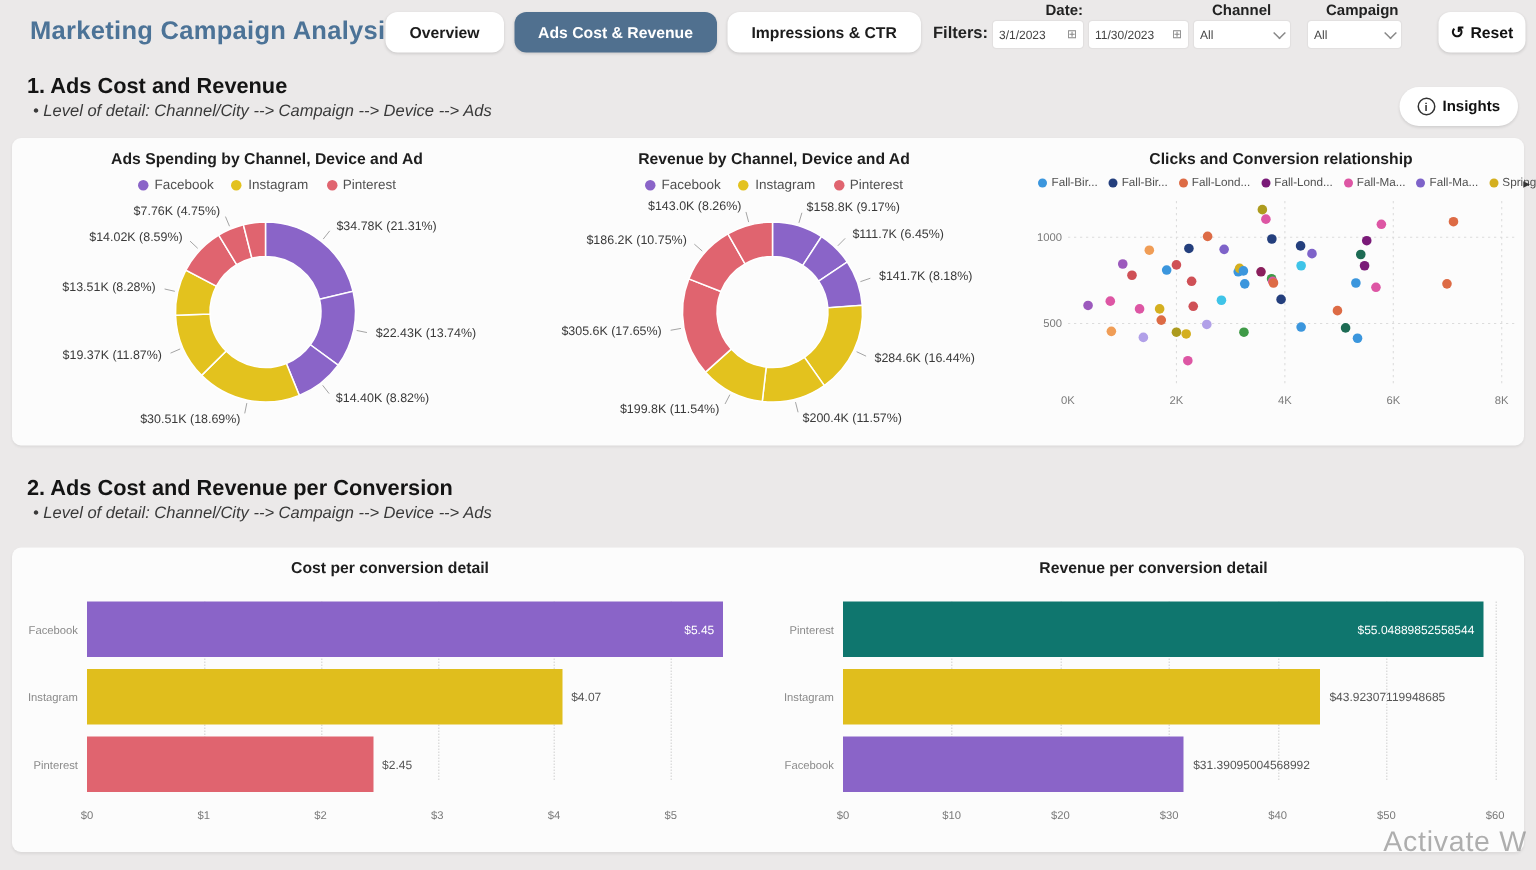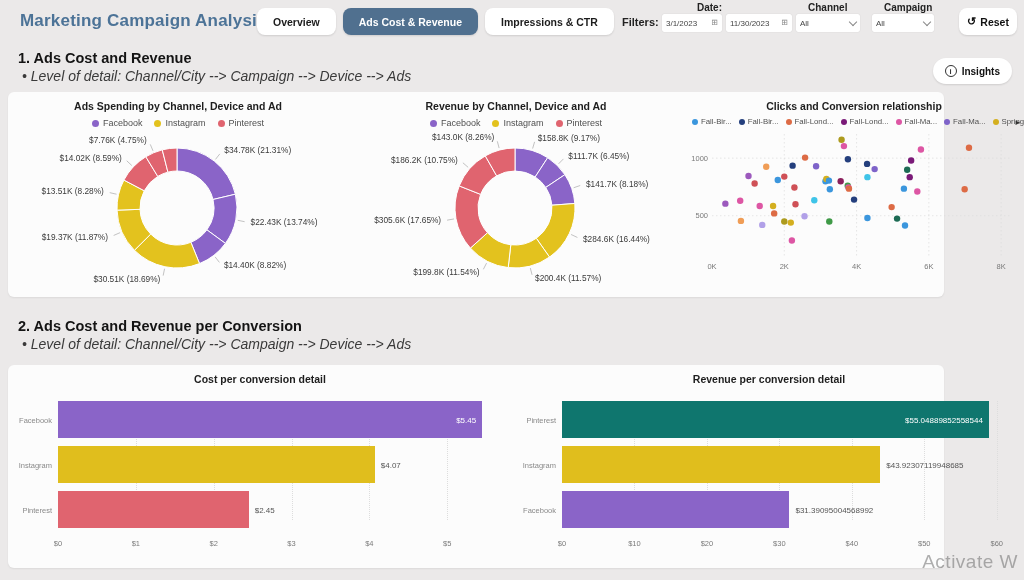--- a/index.html
+++ b/index.html
@@ -13,25 +13,25 @@
   .filters-label{position:absolute;left:0;top:16px;font-size:11px;font-weight:bold;color:#222;}
   .flt-label{position:absolute;top:2px;font-size:10px;font-weight:bold;color:#222;}
   .box{position:absolute;top:14px;height:18px;background:#fff;border-radius:2px;display:flex;align-items:center;justify-content:space-between;padding:0 4px;box-sizing:border-box;font-size:8px;color:#444;box-shadow:0 0 1px rgba(0,0,0,.2);}
   .cal-icon{font-size:8px;color:#888;line-height:1;}
   .chev{width:5px;height:5px;border-right:1px solid #888;border-bottom:1px solid #888;transform:rotate(45deg);margin-top:-3px;}
   .reset-btn{position:absolute;left:337px;top:8px;height:27px;width:58px;border:none;border-radius:8px;background:#fff;font-family:inherit;font-size:10.5px;font-weight:bold;color:#111;box-shadow:0 1px 2px rgba(0,0,0,.12);display:flex;align-items:center;justify-content:center;gap:4px;cursor:pointer;}
   .reset-icon{font-size:11px;font-weight:bold;}
   
   .sec-head{position:absolute;left:18px;}
   .sec-head h2{margin:0;font-size:14.5px;font-weight:bold;color:#141414;}
-  .sec-sub{margin:2px 0 0 4px;font-size:14px;font-style:italic;color:#3a3a3a;}
+  .sec-sub{margin:2px 0 0 4px;font-size:11px;font-style:italic;color:#3a3a3a;}
   .insights-btn{position:absolute;right:12px;top:58px;height:26px;padding:0 12px;border:none;border-radius:13px;background:#fff;font-family:inherit;font-size:10px;font-weight:bold;color:#111;box-shadow:0 1px 2px rgba(0,0,0,.12);display:flex;align-items:center;gap:5px;cursor:pointer;}
   .info-icon{width:10px;height:10px;border:1px solid #333;border-radius:50%;font-size:7.5px;font-style:normal;display:flex;align-items:center;justify-content:center;color:#333;}
   
-  .panel{position:absolute;left:8px;width:936px;background:#fcfcfc;border-radius:6px;box-shadow:0 1px 2px rgba(0,0,0,.07);}
+  .panel{position:absolute;left:8px;width:1008px;background:#fcfcfc;border-radius:6px;box-shadow:0 1px 2px rgba(0,0,0,.07);}
   #panel1{top:92px;height:205px;}
   #panel2{top:365px;height:203px;}
   .chart{position:absolute;top:0;height:100%;box-sizing:border-box;padding-top:8px;}
   .chart-title{text-align:center;font-size:10.5px;font-weight:bold;color:#1e1e1e;}
   .legend{display:flex;justify-content:center;align-items:center;gap:12px;margin-top:6px;font-size:9px;color:#505050;}
   .legend .li{display:flex;align-items:center;gap:4px;}
   .legend .dot{width:7px;height:7px;border-radius:50%;}
   .sc-legend{position:relative;display:flex;justify-content:flex-start;gap:7px;margin:5px 4px 0 6px;font-size:7.8px;color:#505050;}
   .sc-legend .li{display:flex;align-items:center;gap:3px;white-space:nowrap;}
   .sc-legend .dot{width:6px;height:6px;border-radius:50%;}

